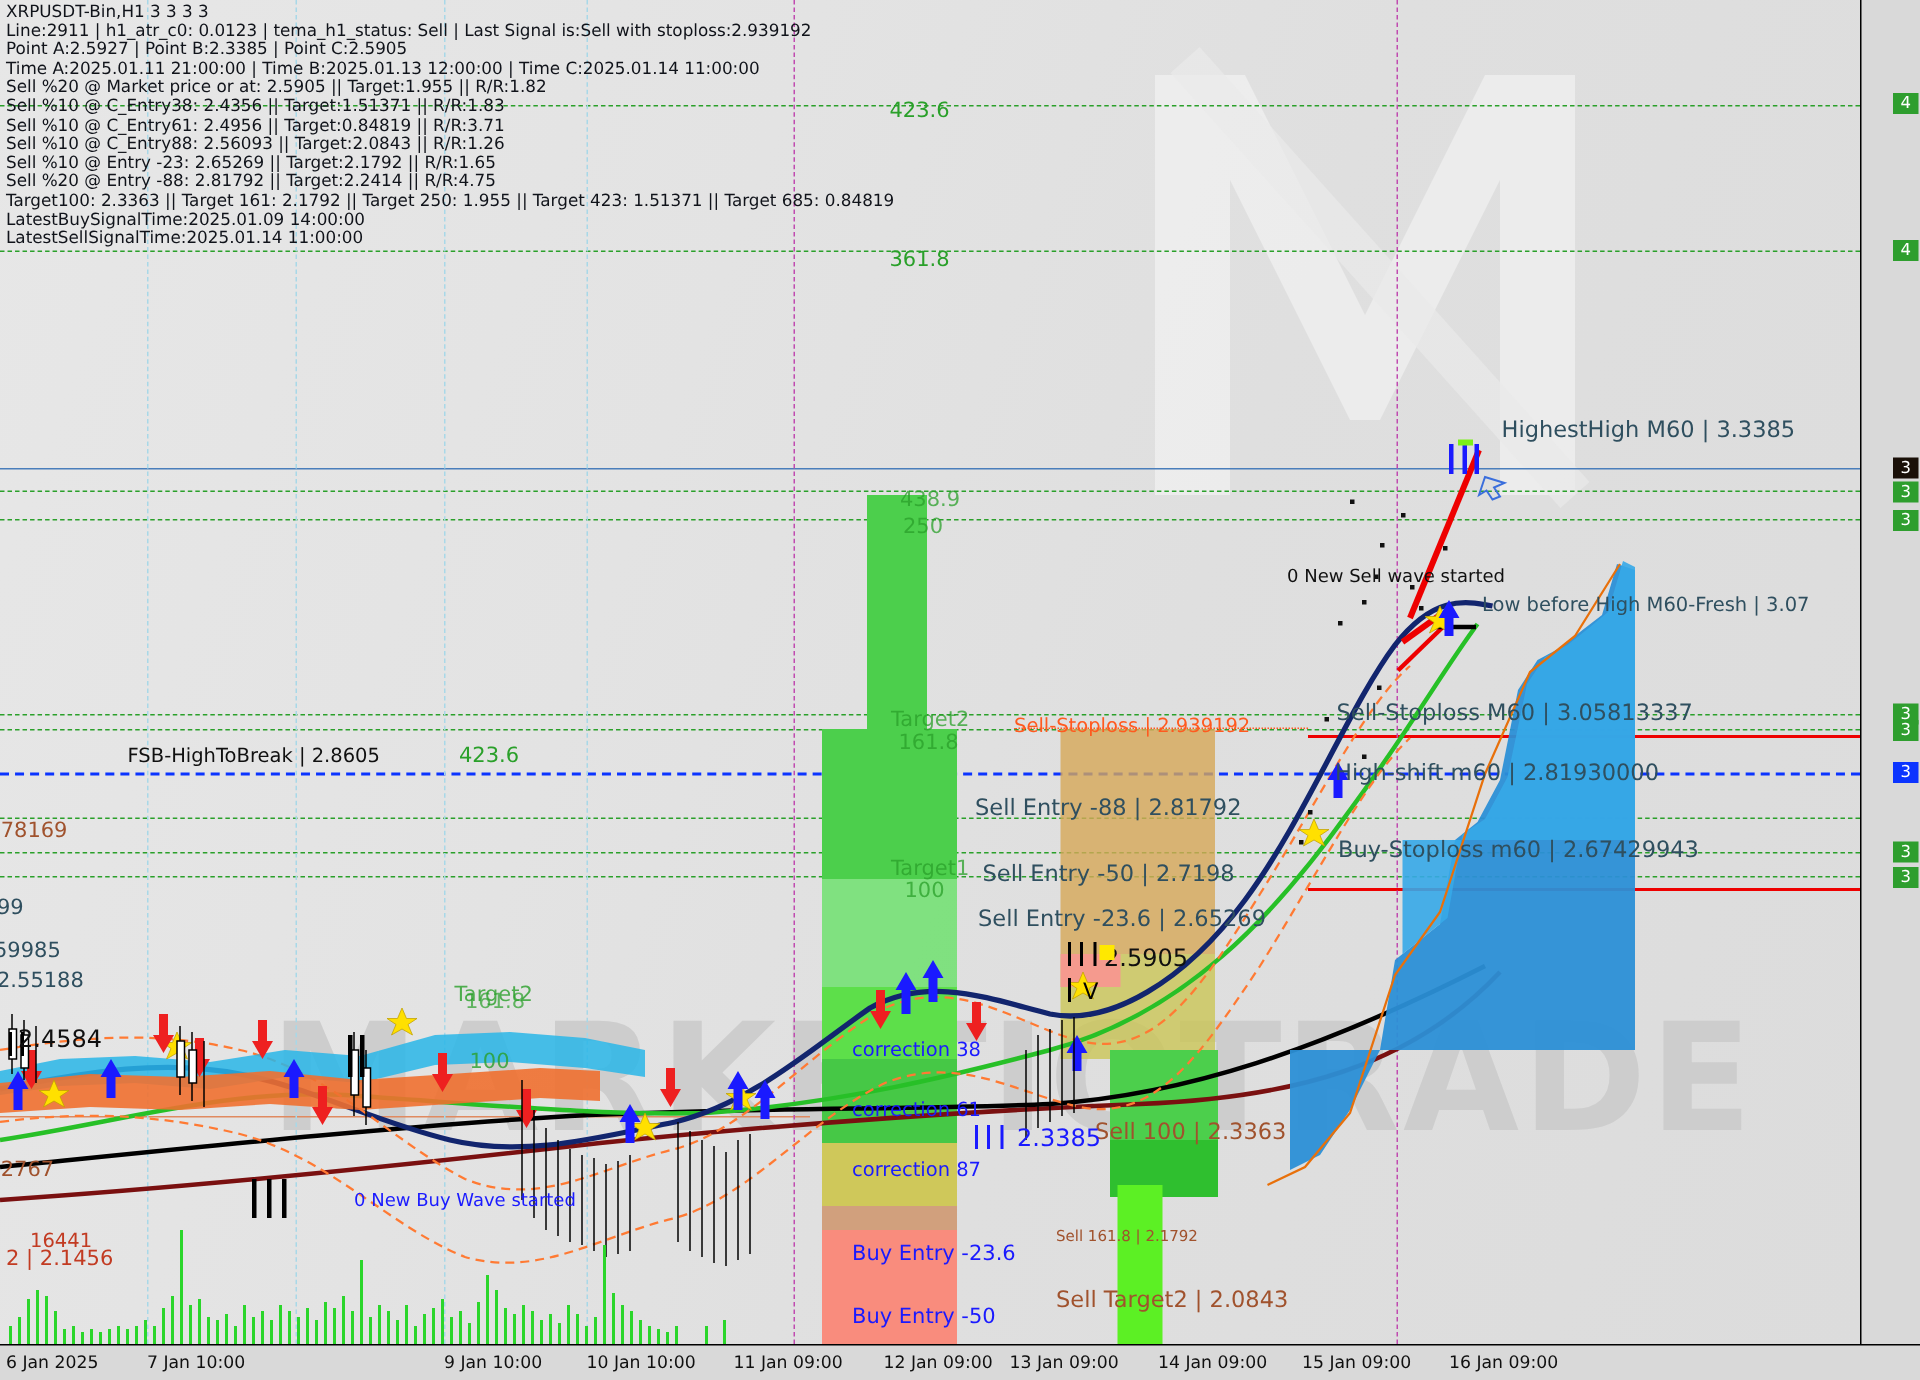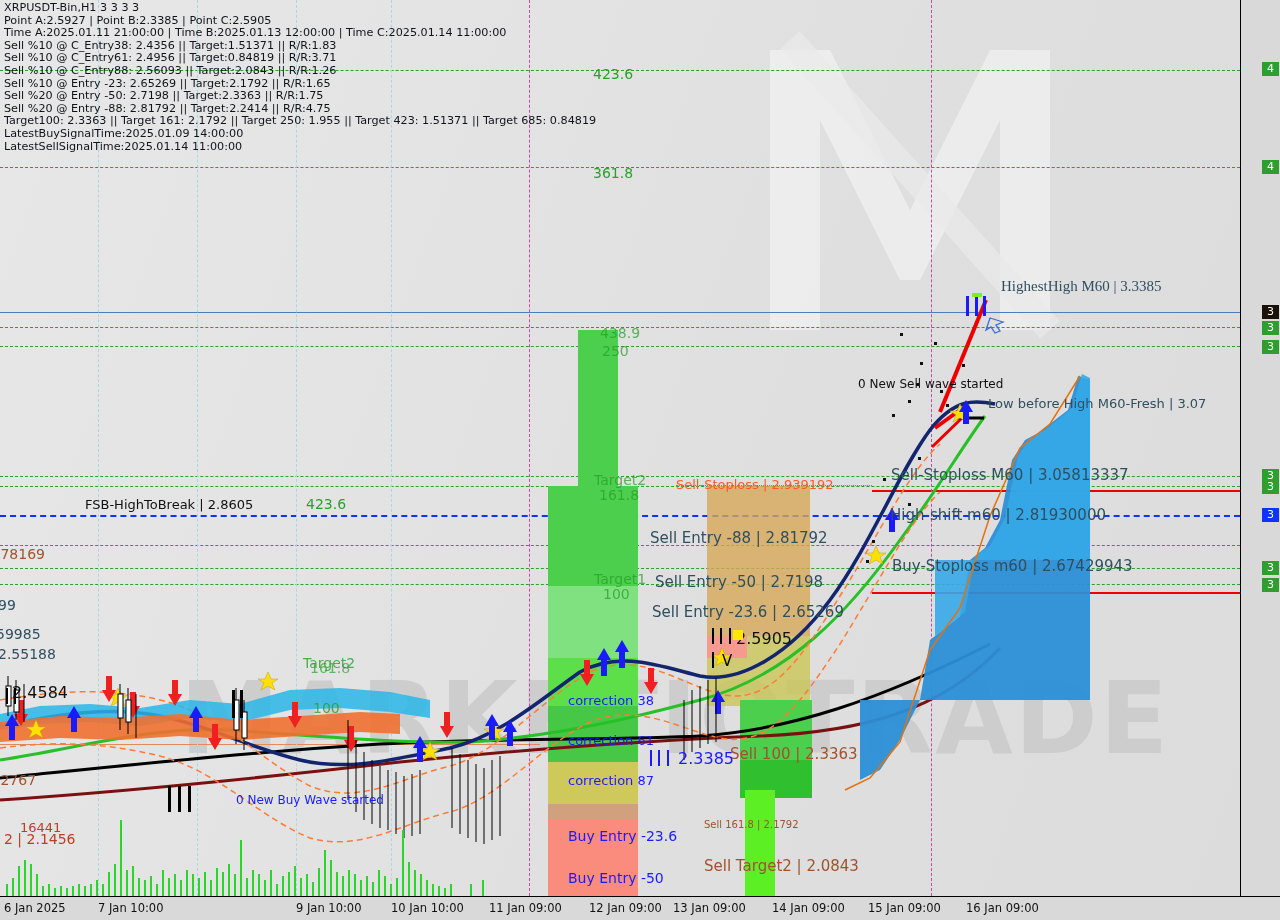--- a/index.html
+++ b/index.html
@@ -346,21 +346,21 @@
 
     <div class="lbl lbl-green" style="left:594px;top:474px;font-size:14px;opacity:.75;">Target2</div>
     <div class="lbl lbl-green" style="left:599px;top:489px;font-size:14px;opacity:.75;">161.8</div>
     <div class="lbl lbl-green" style="left:594px;top:573px;font-size:14px;opacity:.75;">Target1</div>
     <div class="lbl lbl-green" style="left:603px;top:588px;font-size:14px;opacity:.75;">100</div>
 
     <div class="lbl lbl-green" style="left:303px;top:657px;font-size:14px;opacity:.8;">Target2</div>
     <div class="lbl lbl-green" style="left:310px;top:662px;font-size:14px;opacity:.7;">161.8</div>
     <div class="lbl lbl-green" style="left:313px;top:702px;font-size:14px;opacity:.8;">100</div>
 
-    <div class="lbl lbl-dkslate" style="left:1001px;top:280px;font-size:15px;font-family:Liberation Serif, serif;">HighestHigh   M60 | 3.3385</div>
+    <div class="lbl lbl-dkslate" style="left:1001px;top:280px;font-size:15px;">HighestHigh   M60 | 3.3385</div>
     <div class="lbl lbl-dkslate" style="left:988px;top:397px;font-size:13px;">Low before High   M60-Fresh | 3.07</div>
     <div class="lbl lbl-black" style="left:858px;top:378px;font-size:12px;">0 New Sell wave started</div>
     <div class="lbl lbl-blue" style="left:236px;top:794px;font-size:12px;">0 New Buy Wave started</div>
 
     <div class="lbl lbl-dkslate" style="left:891px;top:469px;font-size:15px;">Sell-Stoploss M60 | 3.05813337</div>
     <div class="lbl lbl-orange" style="left:676px;top:478px;font-size:13px;">Sell-Stoploss | 2.939192</div>
     <div class="lbl lbl-black" style="left:85px;top:498px;font-size:13px;">FSB-HighToBreak | 2.8605</div>
     <div class="lbl lbl-dkslate" style="left:890px;top:509px;font-size:15px;">High-shift m60 | 2.81930000</div>
     <div class="lbl lbl-dkslate" style="left:892px;top:560px;font-size:15px;">Buy-Stoploss m60 | 2.67429943</div>
 
@@ -407,27 +407,28 @@
     <div class="lbl lbl-dkslate" style="left:-2px;top:599px;font-size:14px;">99</div>
     <div class="lbl lbl-dkslate" style="left:-4px;top:628px;font-size:14px;">59985</div>
     <div class="lbl lbl-dkslate" style="left:-2px;top:648px;font-size:14px;">2.55188</div>
     <div class="lbl lbl-black" style="left:12px;top:686px;font-size:16px;">2.4584</div>
     <div class="lbl lbl-brown" style="left:-4px;top:774px;font-size:14px;">.2767</div>
     <div class="lbl lbl-red" style="left:20px;top:821px;font-size:13px;">16441</div>
     <div class="lbl lbl-red" style="left:4px;top:833px;font-size:14px;">2 | 2.1456</div>
 
     <div id="hdr">
       <div>XRPUSDT-Bin,H1  3 3 3 3</div>
+      <div>Line:2911 | h1_atr_c0: 0.0123 | tema_h1_status: Sell | Last Signal is:Sell with stoploss:2.939192</div>
       <div>Point A:2.5927 | Point B:2.3385 | Point C:2.5905</div>
       <div>Time A:2025.01.11 21:00:00 | Time B:2025.01.13 12:00:00 | Time C:2025.01.14 11:00:00</div>
+      <div>Sell %20 @ Market price or at: 2.5905 || Target:1.955 || R/R:1.82</div>
       <div>Sell %10 @ C_Entry38: 2.4356 || Target:1.51371 || R/R:1.83</div>
       <div>Sell %10 @ C_Entry61: 2.4956 || Target:0.84819 || R/R:3.71</div>
       <div>Sell %10 @ C_Entry88: 2.56093 || Target:2.0843 || R/R:1.26</div>
       <div>Sell %10 @ Entry -23: 2.65269 || Target:2.1792 || R/R:1.65</div>
-      <div>Sell %20 @ Entry -50: 2.7198 || Target:2.3363 || R/R:1.75</div>
       <div>Sell %20 @ Entry -88: 2.81792 || Target:2.2414 || R/R:4.75</div>
       <div>Target100: 2.3363 || Target 161: 2.1792 || Target 250: 1.955 || Target 423: 1.51371 || Target 685: 0.84819</div>
       <div>LatestBuySignalTime:2025.01.09 14:00:00</div>
       <div>LatestSellSignalTime:2025.01.14 11:00:00</div>
     </div>
   </div>
 
   <div id="rightgutter">
     <div class="ptag green" style="top:62px;">4</div>
     <div class="ptag green" style="top:160px;">4</div>

